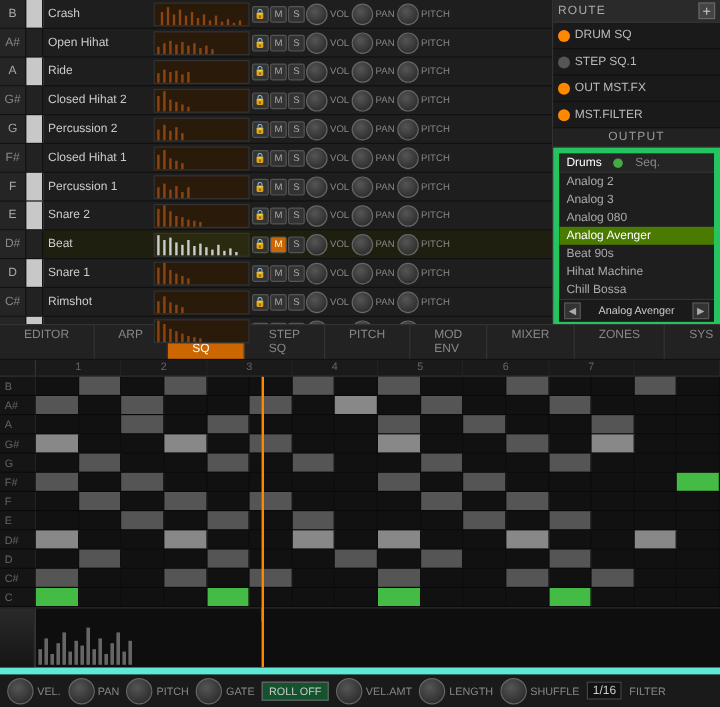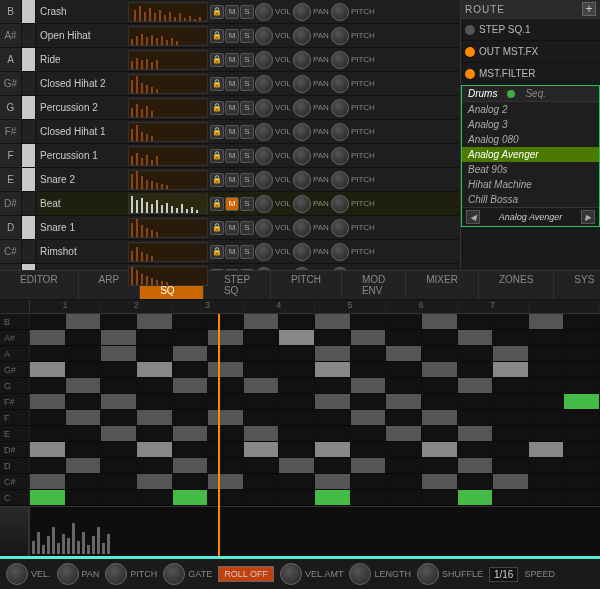--- a/index.html
+++ b/index.html
@@ -185,22 +185,21 @@
       font-size: 10px;
       color: #999;
       letter-spacing: 1px;
       padding: 2px;
       border-bottom: 1px solid #333;
     }
 
     
     .dropdown-panel {
       background: #1e1e1e;
-      border: 1px solid #22c55e;
-      font-style: italic;
+      border: 5px solid #22c55e;
     }
 
     .dropdown-tabs {
       display: flex;
       align-items: center;
       background: #252525;
       border-bottom: 1px solid #333;
     }
 
     .dtab {
@@ -367,21 +366,21 @@
       flex: 1;
       position: relative;
     }
 
     
     .bottom-controls {
       display: flex;
       align-items: center;
       height: 36px;
       background: #1a1a1a;
-      border-top: 3px solid #5eead4;
+      border-top: 6px solid #5eead4;
       padding: 0 6px;
       gap: 6px;
     }
 
     .bottom-knob-group {
       display: flex;
       align-items: center;
       gap: 3px;
     }
 
@@ -392,21 +391,21 @@
 
     .bottom-knob {
       width: 22px;
       height: 22px;
       background: radial-gradient(circle at 40% 35%, #555, #222);
       border-radius: 50%;
       border: 1px solid #666;
     }
 
     .roll-off-btn {
-      background: #c2410c;
+      background: #14532d;
       border: 1px solid #666;
       color: #ccc;
       font-size: 9px;
       padding: 2px 5px;
       cursor: pointer;
     }
 
     .speed-display {
       font-size: 10px;
       color: #ccc;
@@ -749,32 +748,37 @@
       </div>
     </div>
 
     <div class="right-panel">
       <div class="route-header">
         <span class="route-title">ROUTE</span>
         <div class="add-btn">+</div>
       </div>
 
       <div class="route-item">
+        <div class="route-dot dot-orange"></div>
+        <span class="route-name">DRUM SQ</span>
+      </div>
+      <div class="route-item">
         <div class="route-dot dot-gray"></div>
         <span class="route-name">STEP SQ.1</span>
       </div>
       <div class="route-item">
         <div class="route-dot dot-orange"></div>
         <span class="route-name">OUT MST.FX</span>
       </div>
       <div class="route-item">
         <div class="route-dot dot-orange"></div>
         <span class="route-name">MST.FILTER</span>
       </div>
 
+      <div class="output-label">OUTPUT</div>
 
       <div class="dropdown-panel">
         <div class="dropdown-tabs">
           <span class="dtab active">Drums</span>
           <div class="seq-dot"></div>
           <span class="dtab">Seq.</span>
         </div>
         <div class="preset-list">
           <div class="preset-item">Analog 2</div>
           <div class="preset-item">Analog 3</div>
@@ -1157,17 +1161,17 @@
       <span class="bottom-label">LENGTH</span>
     </div>
 
     <div class="bottom-knob-group">
       <div class="bottom-knob"></div>
       <span class="bottom-label">SHUFFLE</span>
     </div>
 
     <div class="speed-display">1/16</div>
 
-    <span class="bottom-label">SPEED</span>
+    <span class="bottom-label">FILTER</span>
 
   </div>
 
 </div>
 
 </body></html>

